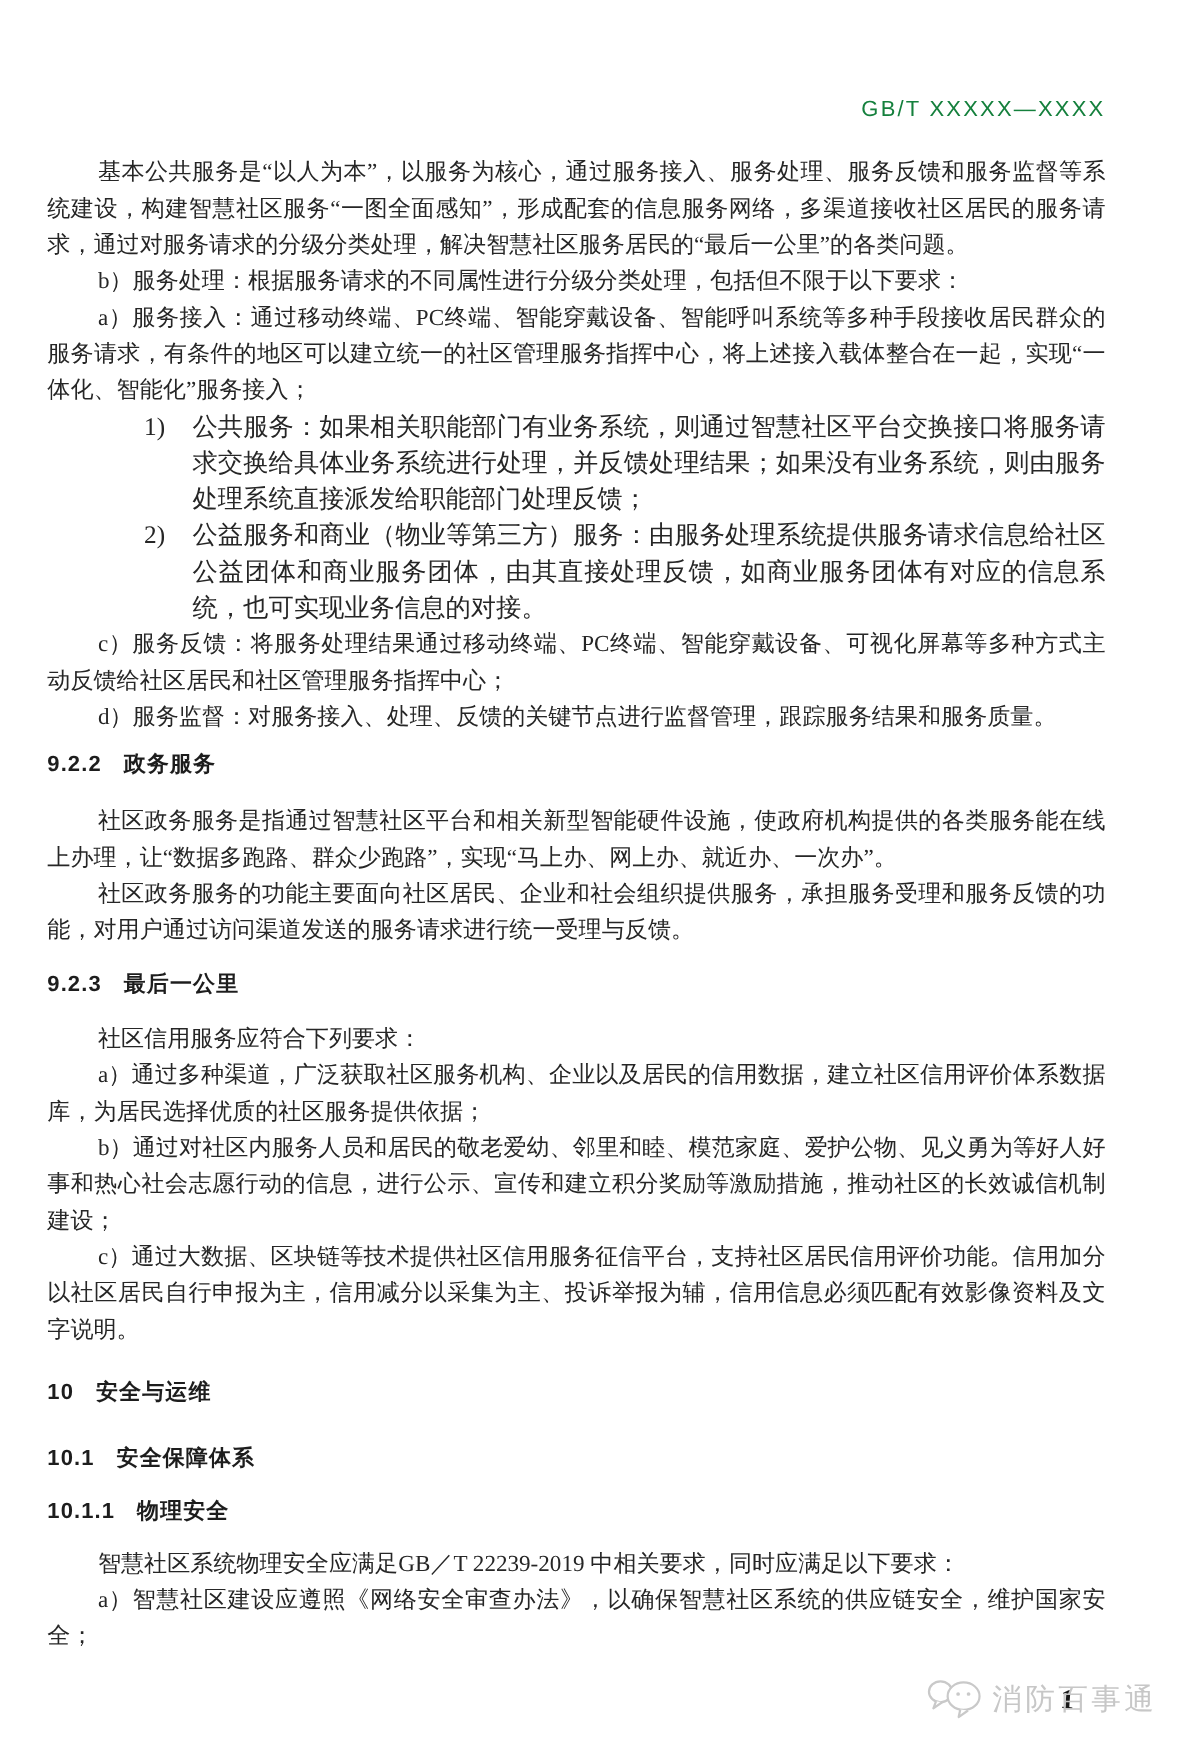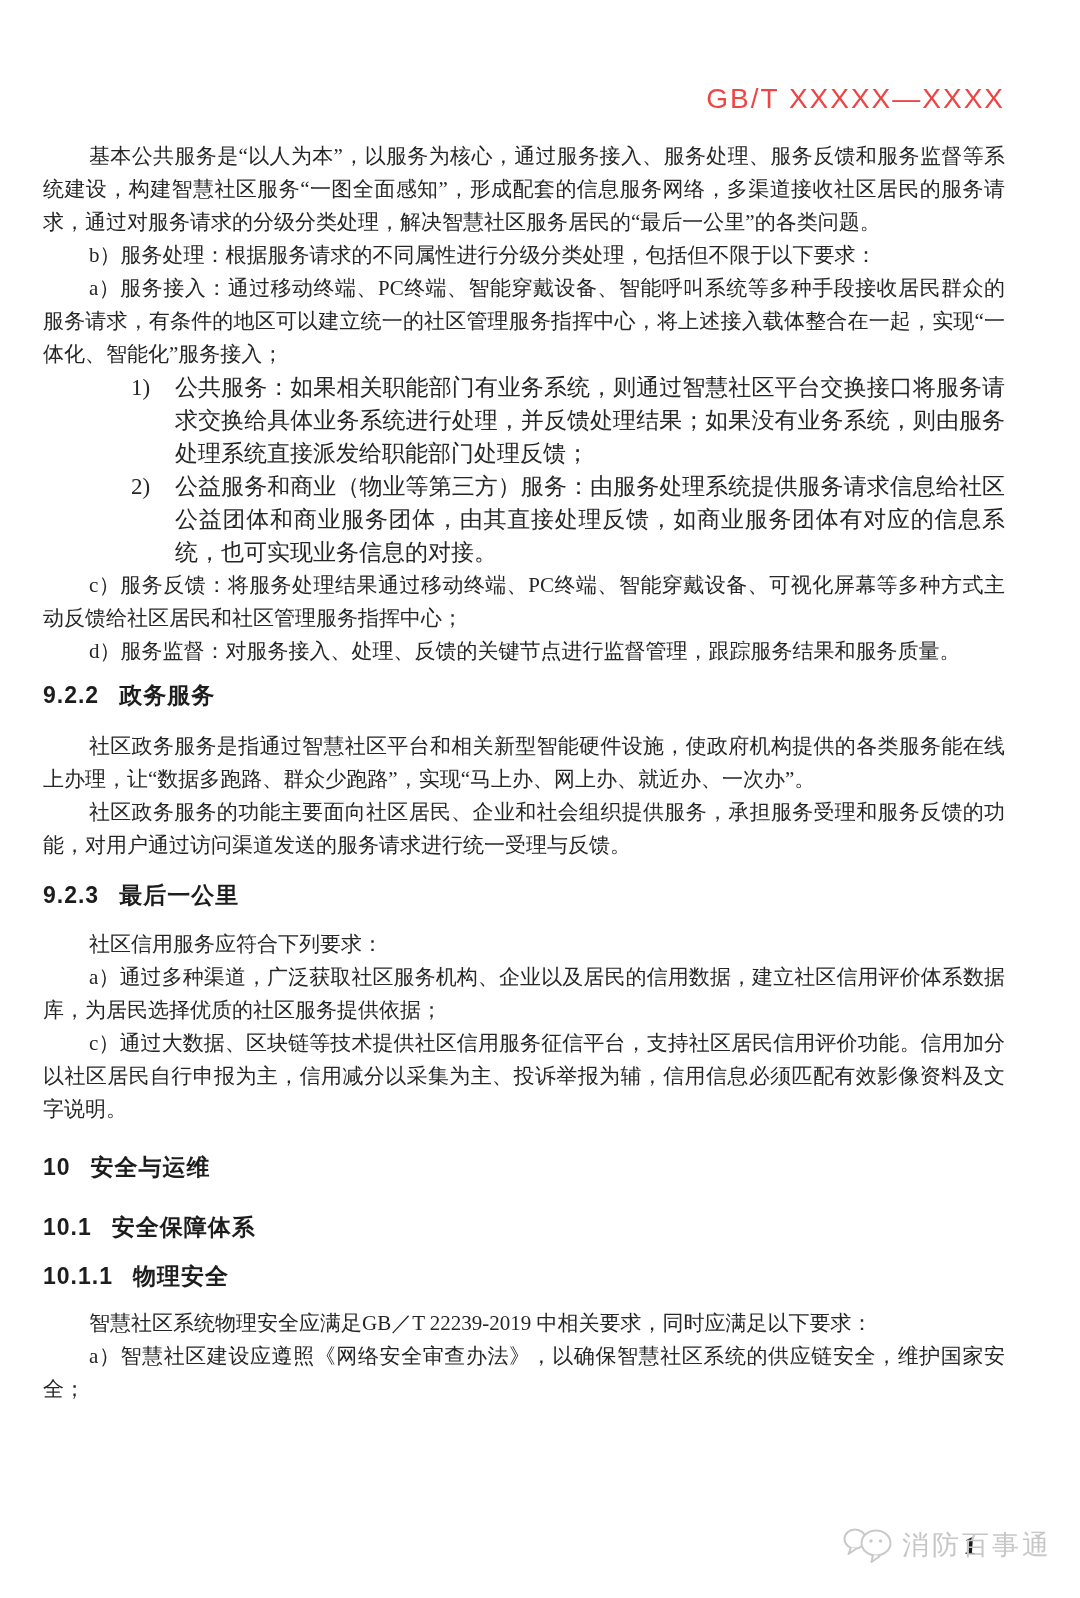--- a/index.html
+++ b/index.html
@@ -10,23 +10,23 @@
     overflow:hidden;
     color:#2b2b2b;
     font-family:"Liberation Serif","DejaVu Serif",serif;
   }
   .doc{
     padding:86px 75px 0 43px;
   }
   .doc-number{
     text-align:right;
     font-family:"Liberation Sans","DejaVu Sans",sans-serif;
-    font-size:28px;
+    font-size:20px;
     letter-spacing:2px;
-    color:#ef4444;
+    color:#15803d;
     height:26px;
     line-height:26px;
   }
   .body-text{margin-top:28px;}
   .para{
     font-size:21px;
     line-height:33px;
     text-align:justify;
     text-indent:46px;
     margin:0;
@@ -43,21 +43,21 @@
   }
   .sub .marker{
     position:absolute;
     left:88px;
     top:0;
     text-indent:0;
   }
   .heading{
     font-family:"Liberation Sans","DejaVu Sans",sans-serif;
     font-weight:bold;
-    font-size:23px;
+    font-size:20px;
     line-height:26px;
     color:#1d1d1d;
   }
   .heading .num{letter-spacing:1px;}
   .heading .title{margin-left:20px;letter-spacing:1px;}
   .h-922{margin-top:14px;margin-bottom:22px;}
   .h-923{margin-top:20px;margin-bottom:20px;}
   .h-10{margin-top:28px;}
   .h-101{margin-top:34px;}
   .h-1011{margin-top:22px;margin-bottom:18px;}
@@ -121,20 +121,21 @@
 
     <p class="para">社区政务服务是指通过智慧社区平台和相关新型智能硬件设施，使政府机构提供的各类服务能在线上办理，让“数据多跑路、群众少跑路”，实现“马上办、网上办、就近办、一次办”。</p>
     <p class="para">社区政务服务的功能主要面向社区居民、企业和社会组织提供服务，承担服务受理和服务反馈的功能，对用户通过访问渠道发送的服务请求进行统一受理与反馈。</p>
 
     <h3 class="heading h-923">
       <span class="num">9.2.3</span><span class="title">最后一公里</span>
     </h3>
 
     <p class="para">社区信用服务应符合下列要求：</p>
     <p class="para">a）通过多种渠道，广泛获取社区服务机构、企业以及居民的信用数据，建立社区信用评价体系数据库，为居民选择优质的社区服务提供依据；</p>
+    <p class="para">b）通过对社区内服务人员和居民的敬老爱幼、邻里和睦、模范家庭、爱护公物、见义勇为等好人好事和热心社会志愿行动的信息，进行公示、宣传和建立积分奖励等激励措施，推动社区的长效诚信机制建设；</p>
     <p class="para">c）通过大数据、区块链等技术提供社区信用服务征信平台，支持社区居民信用评价功能。信用加分以社区居民自行申报为主，信用减分以采集为主、投诉举报为辅，信用信息必须匹配有效影像资料及文字说明。</p>
 
     <h2 class="heading h-10">
       <span class="num">10</span><span class="title">安全与运维</span>
     </h2>
 
     <h3 class="heading h-101">
       <span class="num">10.1</span><span class="title">安全保障体系</span>
     </h3>
 

